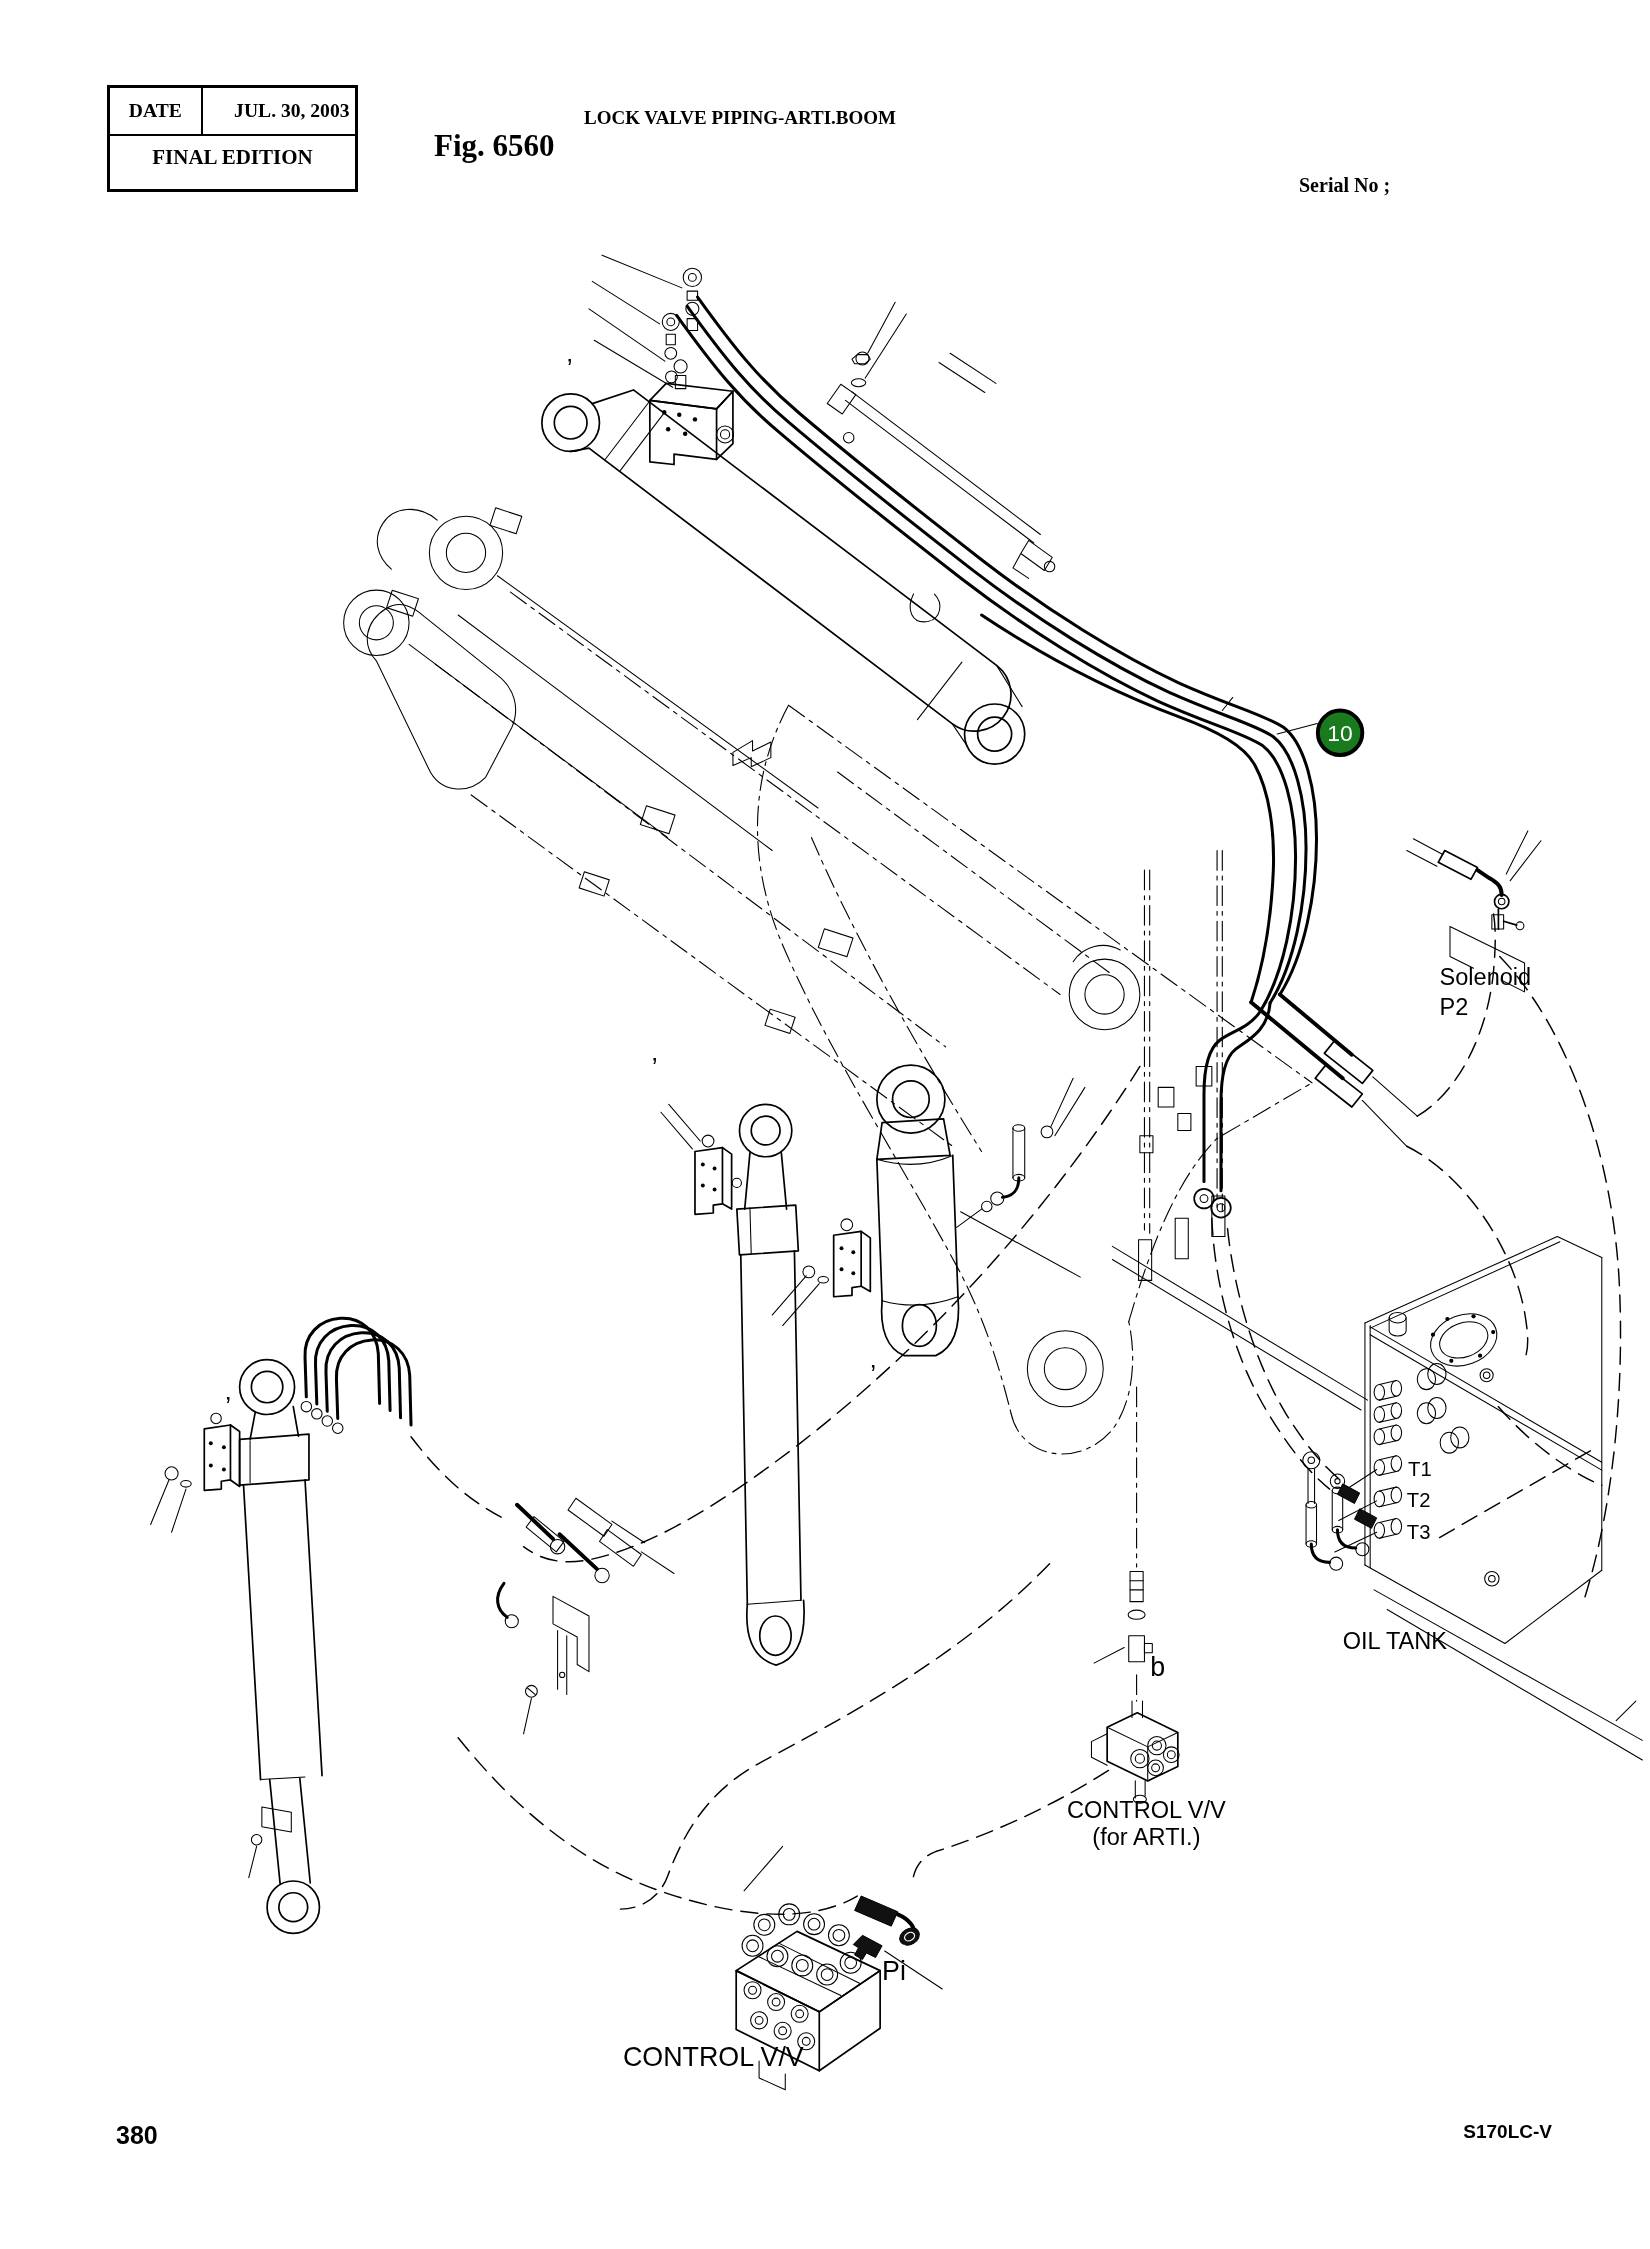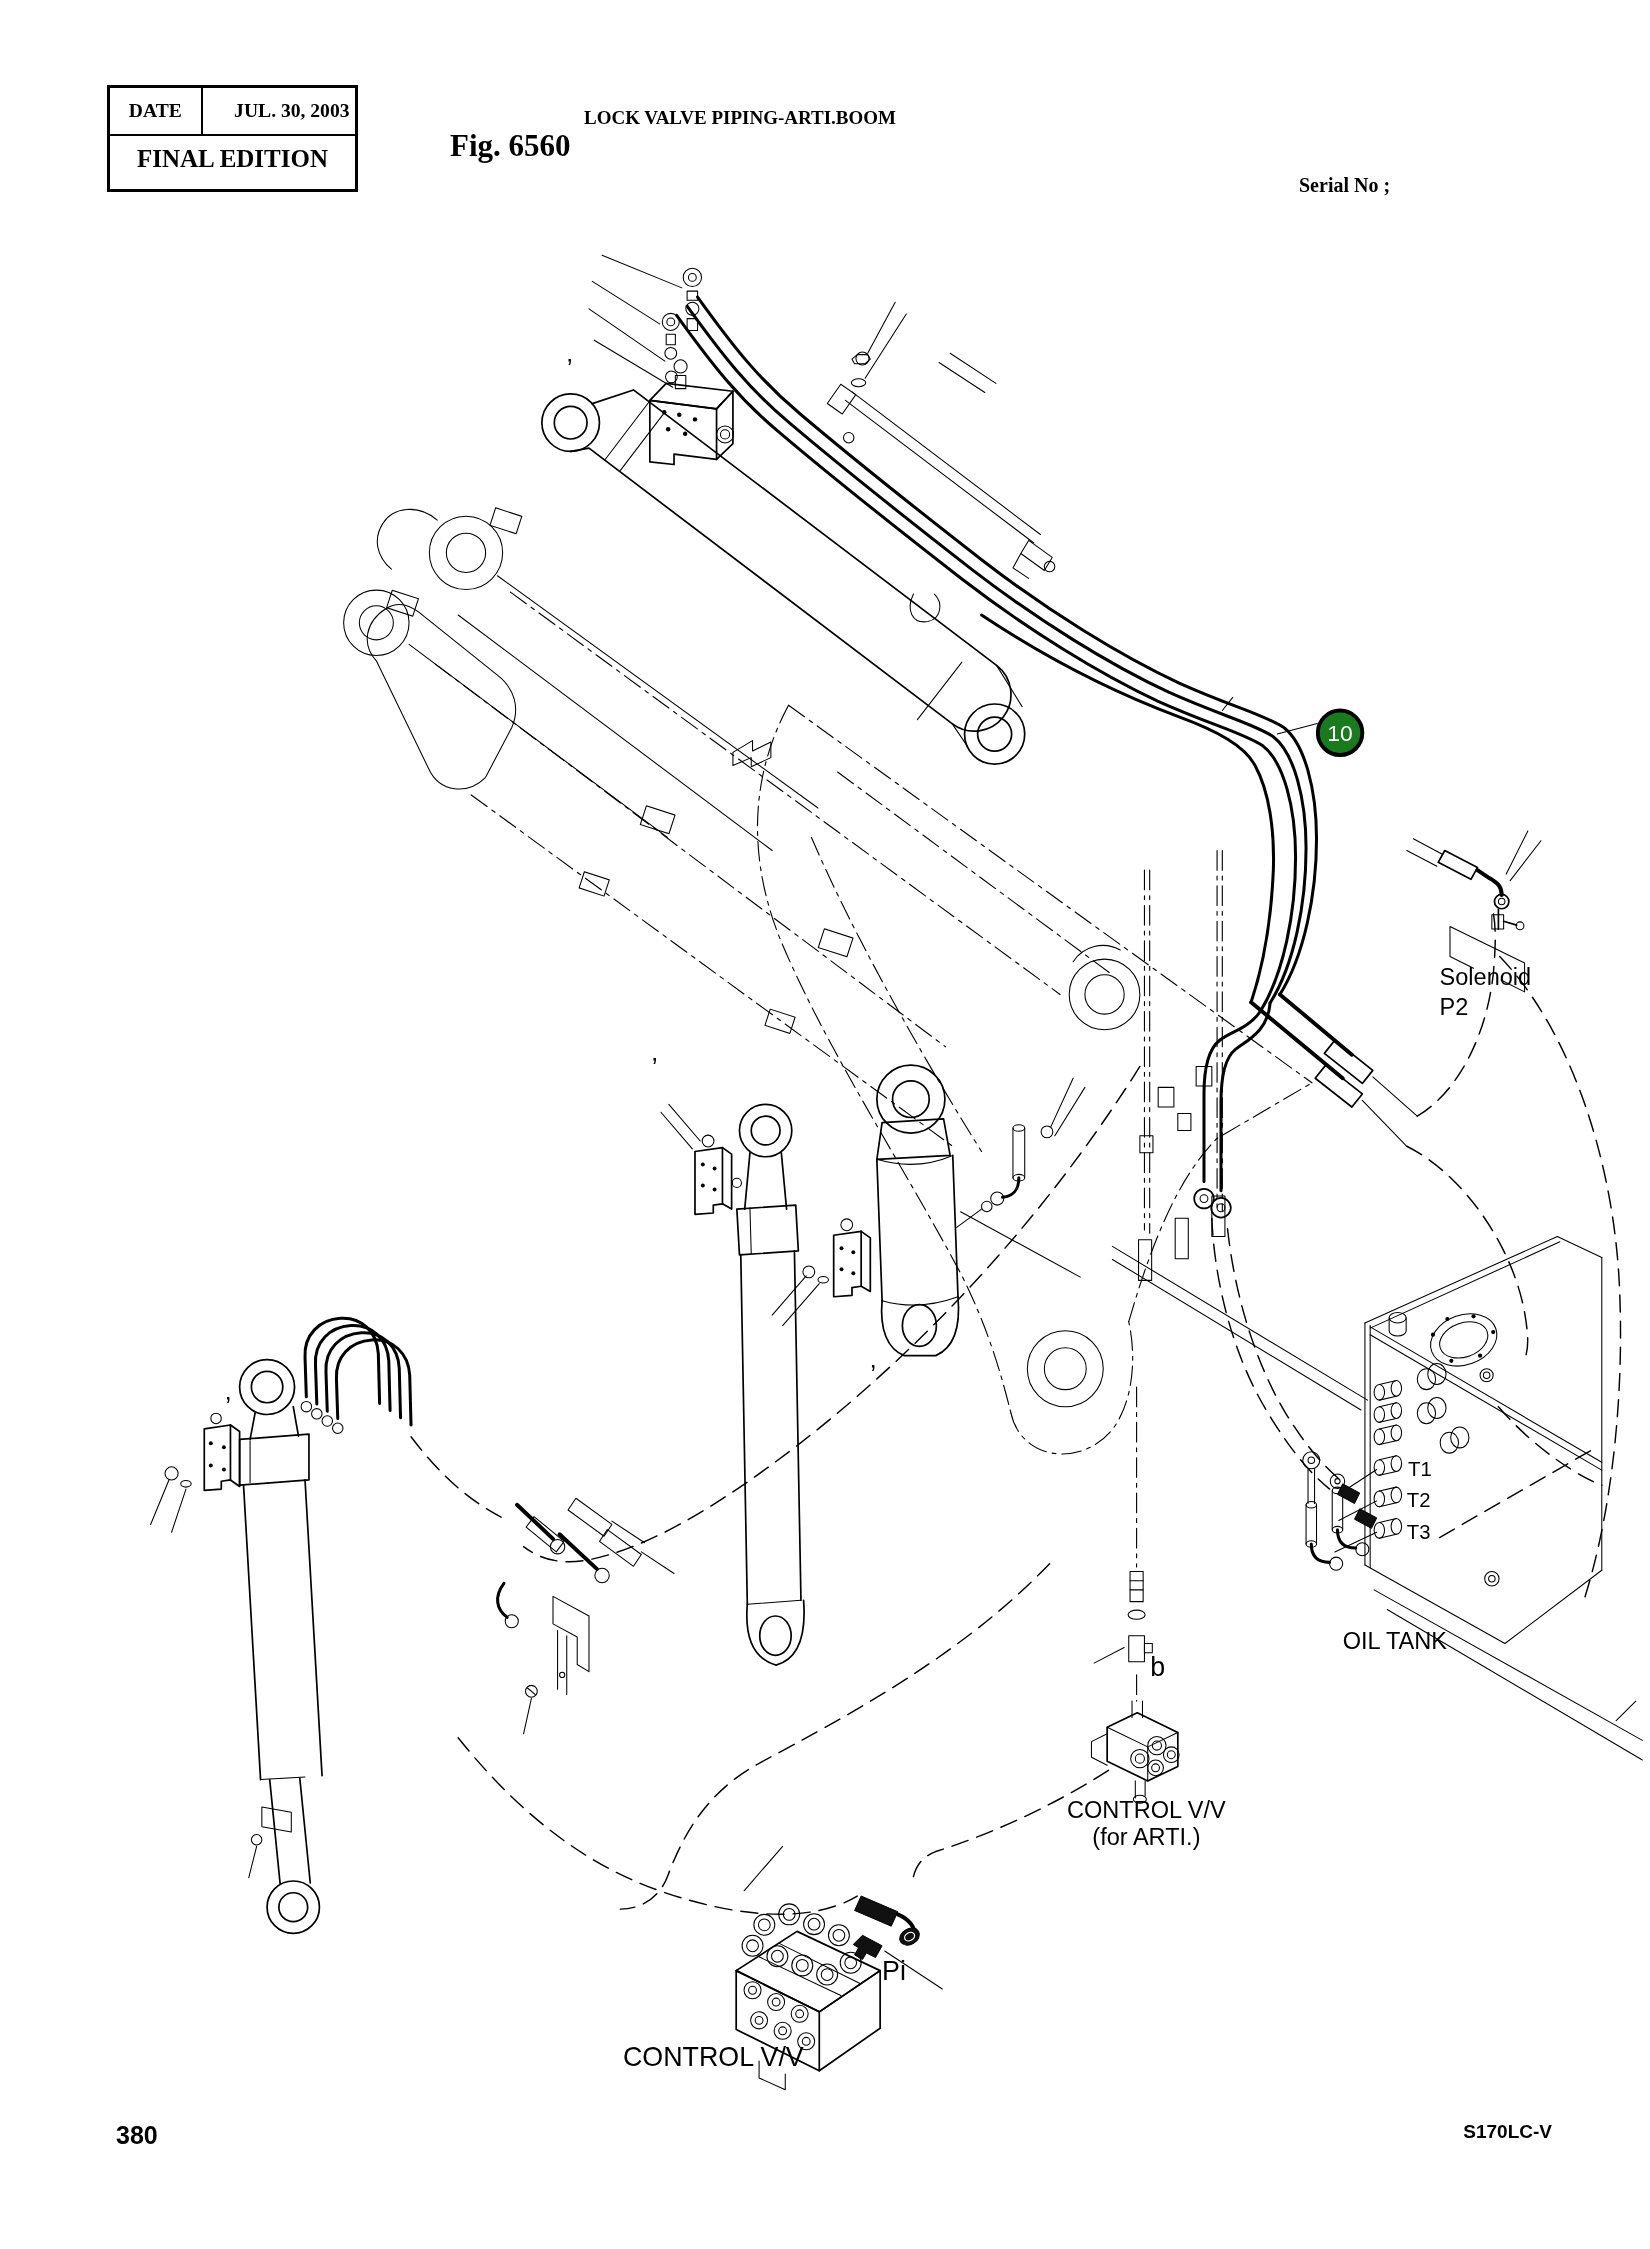--- a/index.html
+++ b/index.html
@@ -5,23 +5,23 @@
   html,body{margin:0;padding:0;background:#ffffff;}
   body{width:1651px;height:2250px;position:relative;overflow:hidden;
        font-family:"Liberation Sans",sans-serif;color:#000;}
   
   .datebox{position:absolute;left:107px;top:85px;width:251px;height:107px;
            border:3.9px solid #000;box-sizing:border-box;display:flex;flex-direction:column;
            font-family:"Liberation Serif",serif;font-weight:bold;text-align:center;}
   .datebox .row1{flex:1.05;display:flex;border-bottom:2.6px solid #000;}
   .datebox .cell-label{width:37%;border-right:2px solid #000;display:flex;align-items:center;justify-content:center;font-size:19.6px;}
   .datebox .cell-value{flex:1;display:flex;align-items:center;justify-content:center;font-size:19.6px;margin-left:26px;}
-  .datebox .row2{flex:1;display:flex;align-items:flex-start;justify-content:center;padding-top:9.2px;font-size:25px;}
+  .datebox .row2{flex:1;display:flex;align-items:flex-start;justify-content:center;padding-top:9.2px;font-size:21px;}
   .figlabel{position:absolute;left:434px;top:128px;font-family:"Liberation Serif",serif;
-            font-weight:bold;font-size:31px;margin-left:16px;}
+            font-weight:bold;font-size:31px;}
   .titleblock{position:absolute;left:584px;top:97px;font-family:"Liberation Serif",serif;
               font-weight:bold;font-size:19px;line-height:41px;white-space:nowrap;}
   .serial{position:absolute;left:1299px;top:174px;font-family:"Liberation Serif",serif;
           font-weight:bold;font-size:20px;}
   
   .pagenum{position:absolute;left:116px;top:2121px;font-size:25px;font-weight:bold;}
   .model{position:absolute;right:99px;top:2121px;font-size:19px;font-weight:bold;}
   
   svg.draw{position:absolute;left:0;top:0;}
   .ln  {fill:none;stroke:#000;stroke-width:2.6;stroke-linecap:round;stroke-linejoin:round;}

